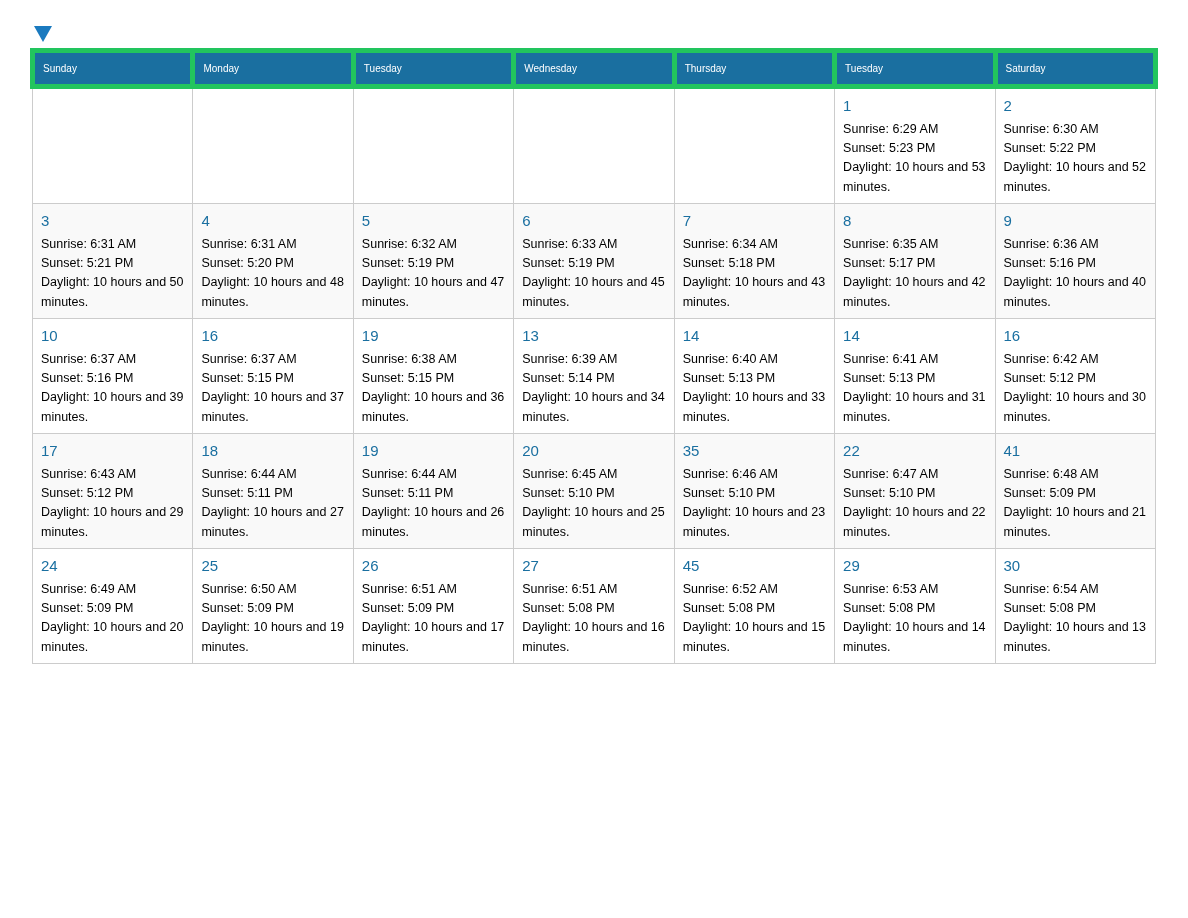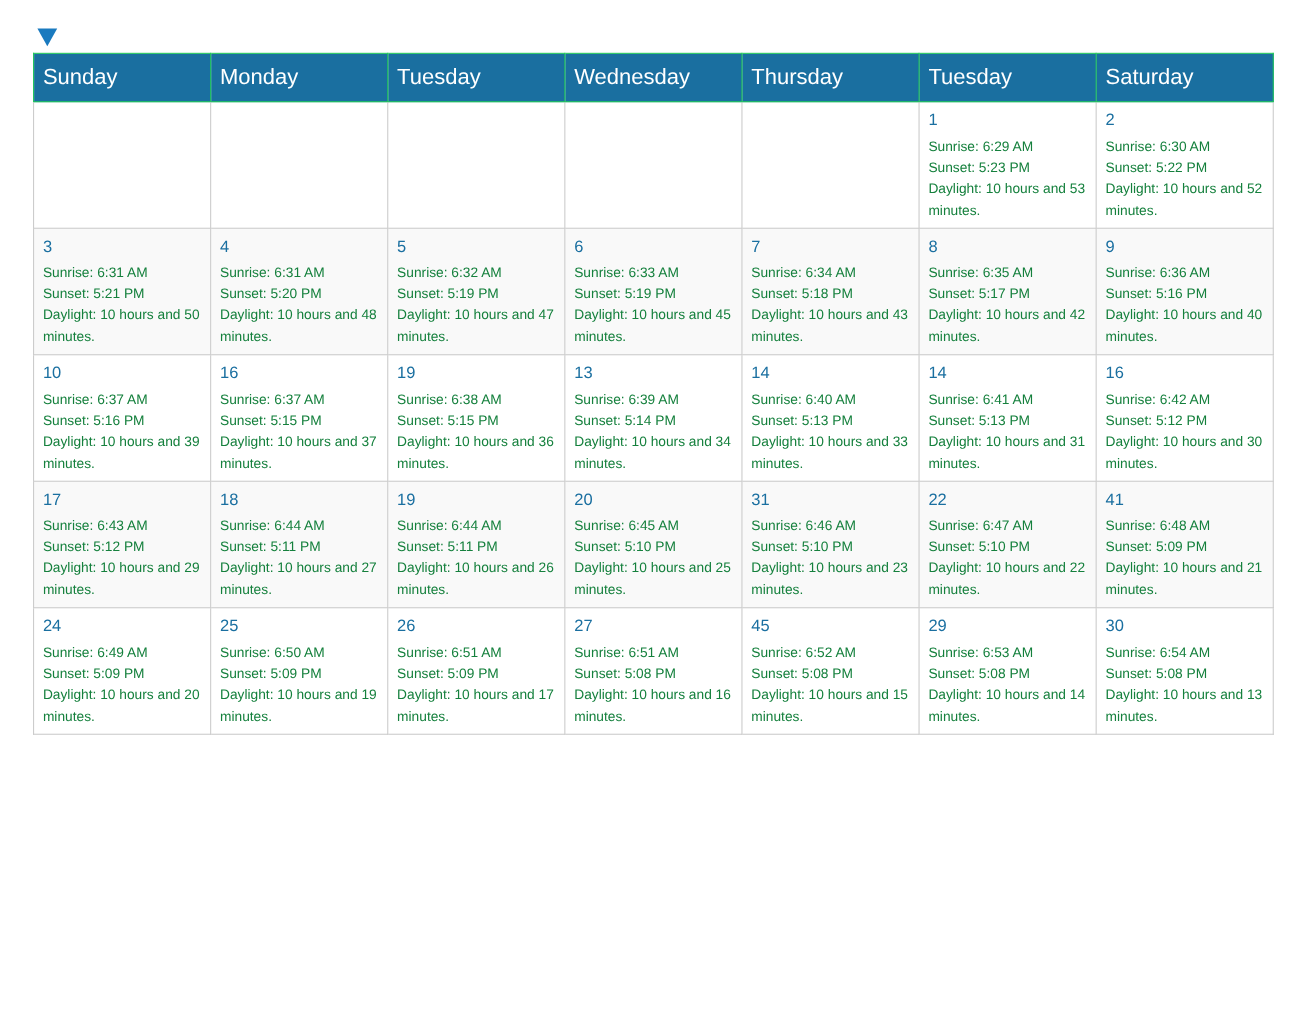--- a/index.html
+++ b/index.html
@@ -47,44 +47,44 @@
     .calendar {
       width: 100%;
       border-collapse: collapse;
       margin-top: 8px;
     }
     .calendar th {
       background-color: #1a6fa0;
       color: #fff;
       padding: 10px 8px;
       text-align: left;
-      font-size: 20px;
+      font-size: 10px;
       font-weight: normal;
-      border: 1px solid #22c55e;
+      border: 5px solid #22c55e;
     }
     .calendar td {
       border: 1px solid #ccc;
       vertical-align: top;
       padding: 6px 8px;
       width: 14.28%;
       min-height: 110px;
       font-size: 13px;
       color: #333;
       line-height: 1.5;
     }
     .day-number {
       font-size: 15px;
       font-weight: normal;
       color: #1a6fa0;
       display: block;
       margin-bottom: 2px;
     }
     .day-info {
       font-size: 12.5px;
-      color: #15803d;
+      color: #000000;
       line-height: 1.55;
     }
     .empty-cell {
       background: #fff;
     }
     tr:nth-child(even) td {
       background-color: #f9f9f9;
     }
     tr:nth-child(odd) td {
       background-color: #fff;
@@ -210,21 +210,21 @@
         </td>
         <td>
           <span class="day-number">19</span>
           <div class="day-info">Sunrise: 6:44 AM<br>Sunset: 5:11 PM<br>Daylight: 10 hours and 26 minutes.</div>
         </td>
         <td>
           <span class="day-number">20</span>
           <div class="day-info">Sunrise: 6:45 AM<br>Sunset: 5:10 PM<br>Daylight: 10 hours and 25 minutes.</div>
         </td>
         <td>
-          <span class="day-number">31</span>
+          <span class="day-number">35</span>
           <div class="day-info">Sunrise: 6:46 AM<br>Sunset: 5:10 PM<br>Daylight: 10 hours and 23 minutes.</div>
         </td>
         <td>
           <span class="day-number">22</span>
           <div class="day-info">Sunrise: 6:47 AM<br>Sunset: 5:10 PM<br>Daylight: 10 hours and 22 minutes.</div>
         </td>
         <td>
           <span class="day-number">41</span>
           <div class="day-info">Sunrise: 6:48 AM<br>Sunset: 5:09 PM<br>Daylight: 10 hours and 21 minutes.</div>
         </td>

